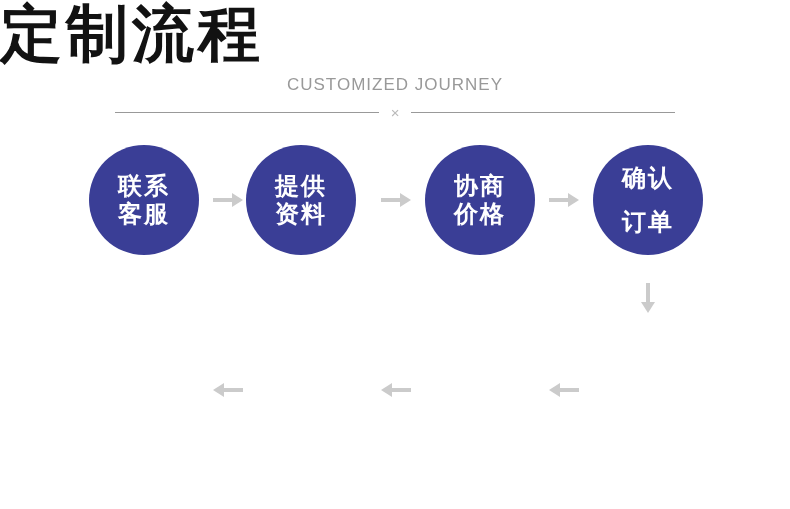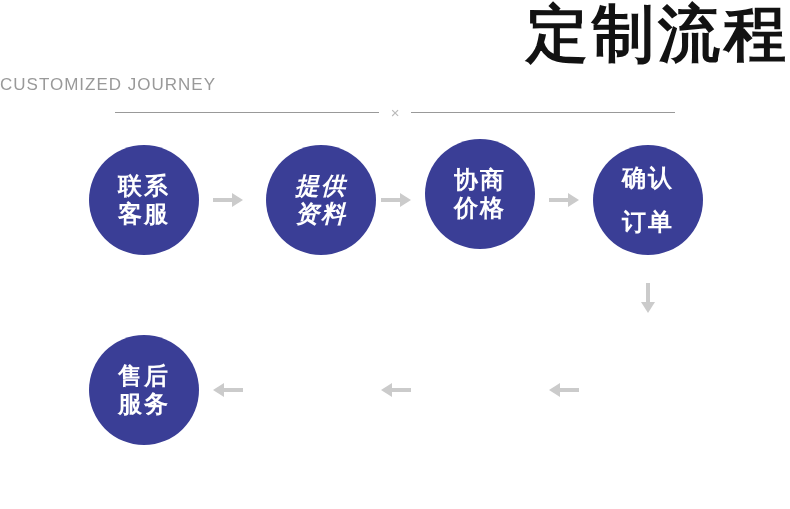--- a/index.html
+++ b/index.html
@@ -9,33 +9,33 @@
     width: 790px;
     height: 509px;
     background: #ffffff;
     overflow: hidden;
   }
   .title {
     position: absolute;
     top: 0;
     left: 0;
     width: 790px;
-    text-align: right;
+    text-align: left;
     font-size: 62px;
     line-height: 68px;
     font-weight: 900;
     letter-spacing: 4px;
     color: #121212;
   }
   .subtitle {
     position: absolute;
     top: 75px;
     left: 0;
     width: 790px;
-    text-align: left;
+    text-align: center;
     font-size: 17px;
     line-height: 20px;
     letter-spacing: 1px;
     color: #999999;
   }
   .divider {
     position: absolute;
     top: 104px;
     left: 115px;
     width: 560px;
@@ -92,31 +92,31 @@
   <div class="circle" style="left:89px;top:145px;">
     <span>联系</span>
     <span>客服</span>
   </div>
   <div class="arrow" style="left:213px;top:191px;">
     <svg width="30" height="18" viewBox="0 0 30 18">
         <rect x="0" y="7" width="19" height="4"></rect>
         <polygon points="19,2 30,9 19,16"></polygon>
       </svg>
   </div>
-  <div class="circle" style="left:266px;top:145px;font-style:italic;">
+  <div class="circle" style="left:246px;top:145px;">
     <span>提供</span>
     <span>资料</span>
   </div>
   <div class="arrow" style="left:381px;top:191px;">
     <svg width="30" height="18" viewBox="0 0 30 18">
         <rect x="0" y="7" width="19" height="4"></rect>
         <polygon points="19,2 30,9 19,16"></polygon>
       </svg>
   </div>
-  <div class="circle" style="left:425px;top:139px;">
+  <div class="circle" style="left:425px;top:145px;">
     <span>协商</span>
     <span>价格</span>
   </div>
   <div class="arrow" style="left:549px;top:191px;">
     <svg width="30" height="18" viewBox="0 0 30 18">
         <rect x="0" y="7" width="19" height="4"></rect>
         <polygon points="19,2 30,9 19,16"></polygon>
       </svg>
   </div>
   <div class="circle" style="left:593px;top:145px;gap:16px;">
@@ -124,24 +124,20 @@
     <span>订单</span>
   </div>
 
   <div class="arrow" style="left:639px;top:283px;">
     <svg width="18" height="30" viewBox="0 0 18 30">
         <rect x="7" y="0" width="4" height="19"></rect>
         <polygon points="2,19 16,19 9,30"></polygon>
       </svg>
   </div>
 
-  <div class="circle" style="left:89px;top:335px;">
-    <span>售后</span>
-    <span>服务</span>
-  </div>
   <div class="arrow" style="left:213px;top:381px;">
     <svg width="30" height="18" viewBox="0 0 30 18">
         <rect x="11" y="7" width="19" height="4"></rect>
         <polygon points="11,2 0,9 11,16"></polygon>
       </svg>
   </div>
   <div class="arrow" style="left:381px;top:381px;">
     <svg width="30" height="18" viewBox="0 0 30 18">
         <rect x="11" y="7" width="19" height="4"></rect>
         <polygon points="11,2 0,9 11,16"></polygon>

